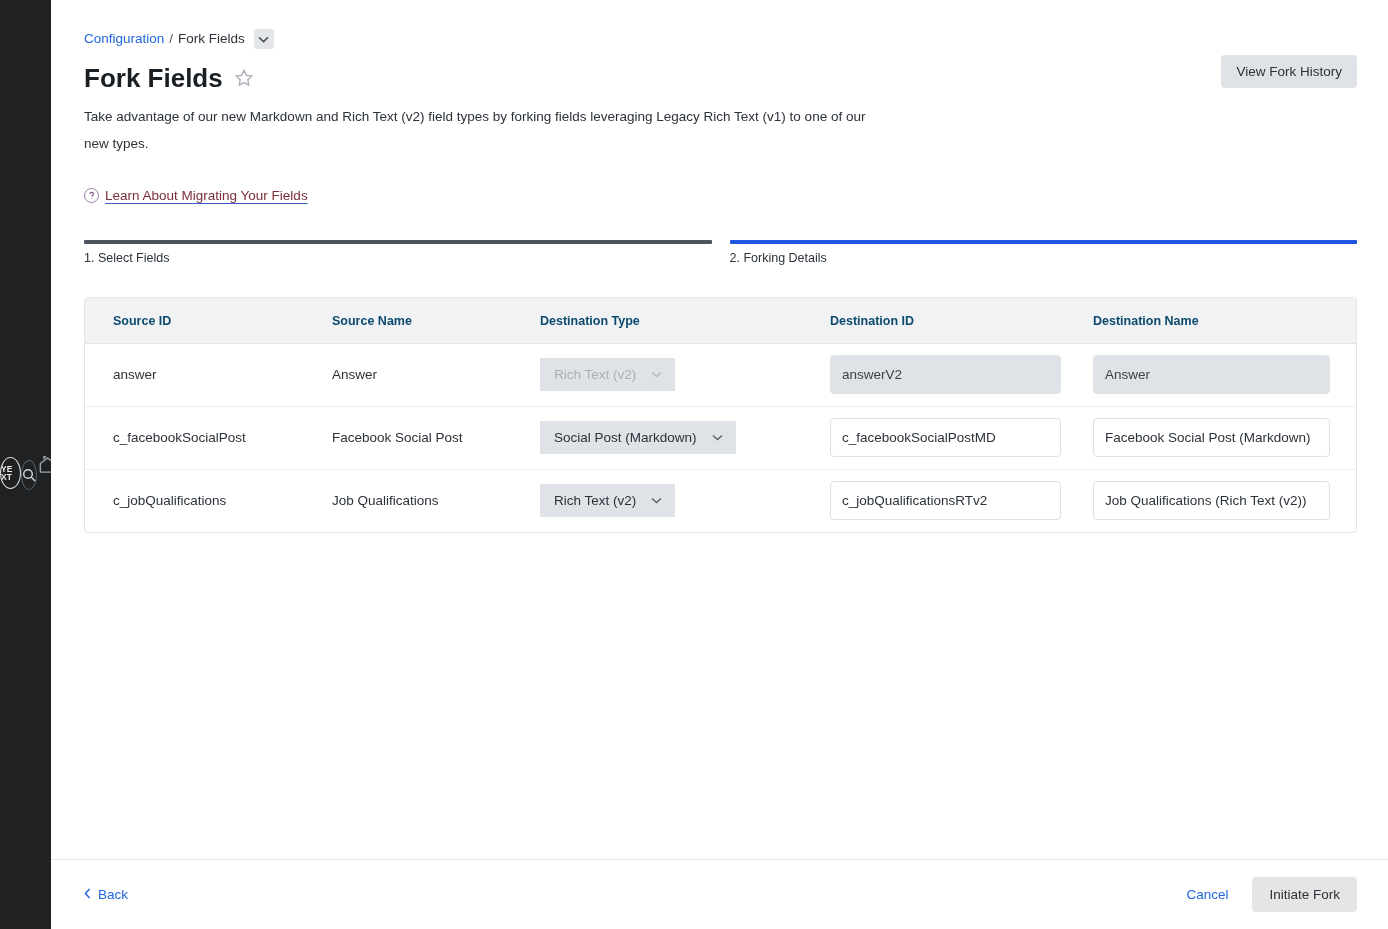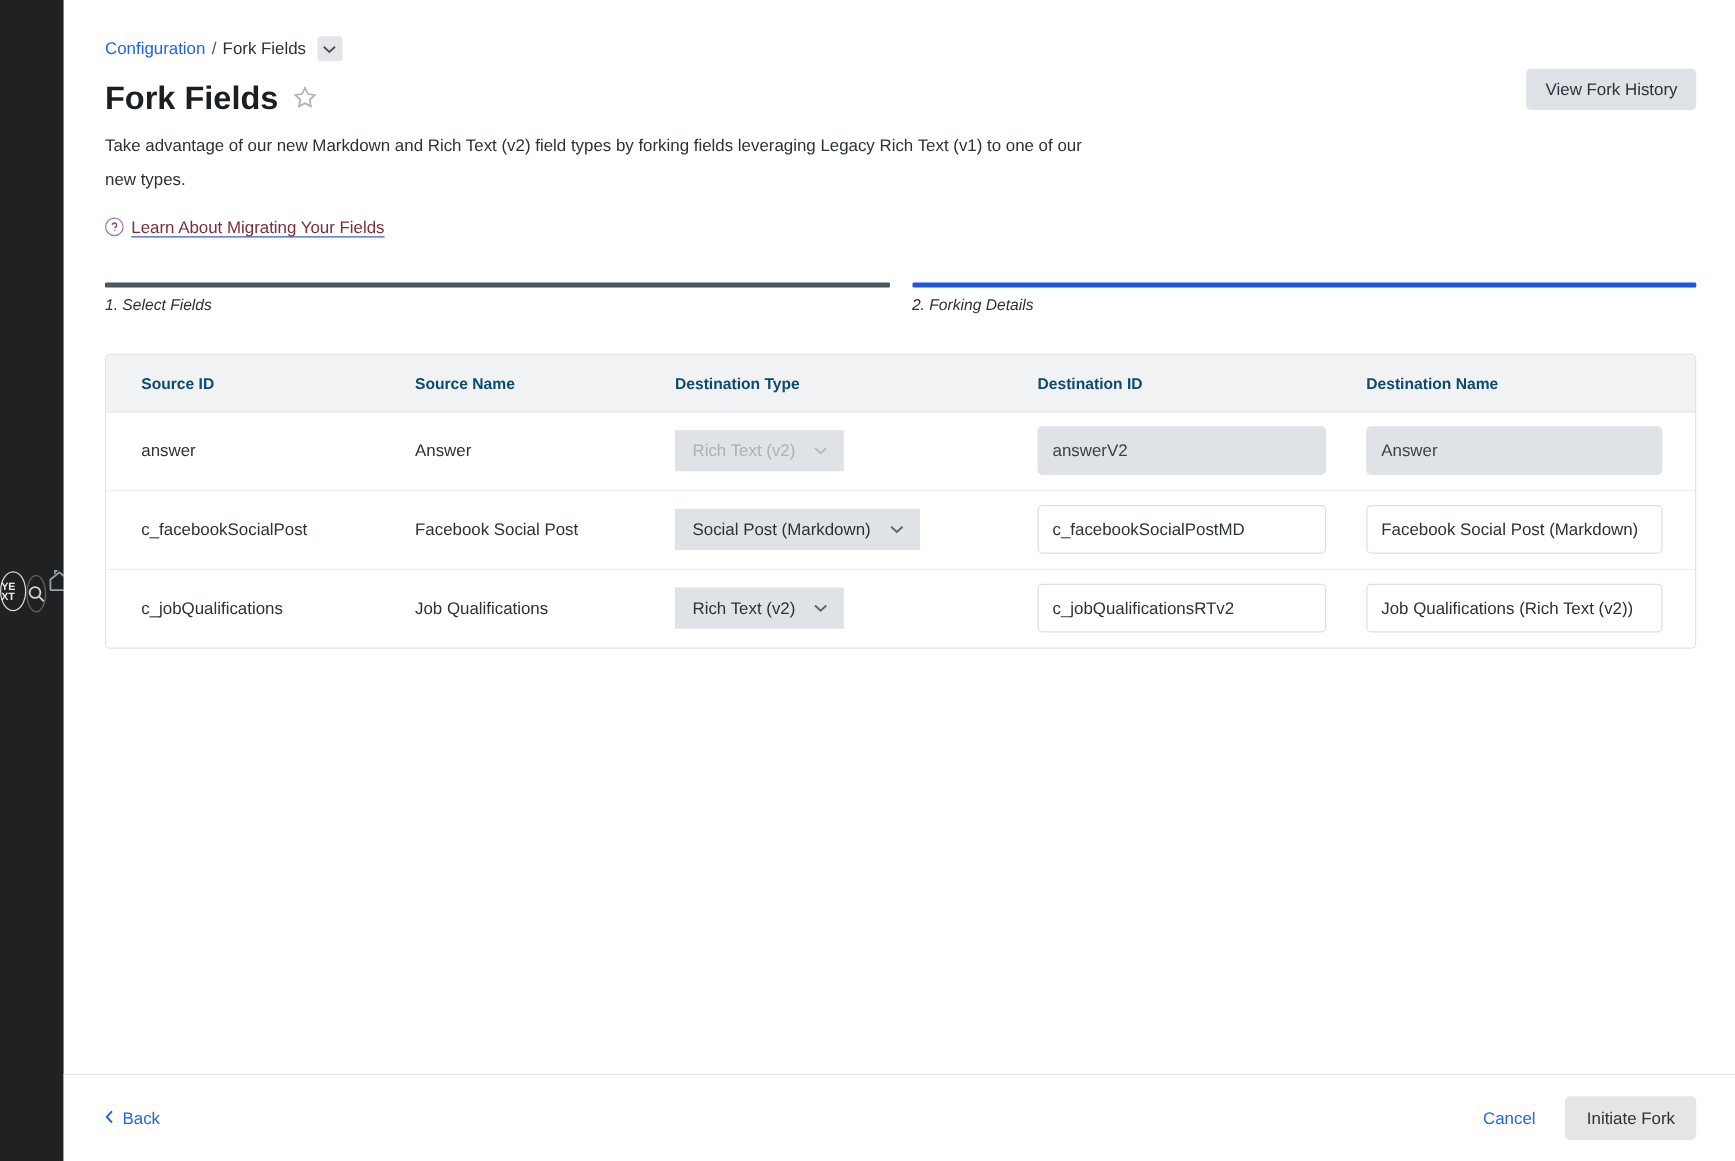--- a/index.html
+++ b/index.html
@@ -84,34 +84,34 @@
   
   .title-row { display: flex; align-items: center; gap: 11px; margin-top: 15px; }
   .page-title { font-size: 26px; font-weight: bold; color: #1a1f24; line-height: 1.1; }
   .star-btn { cursor: pointer; color: #aab1b8; display: flex; align-items: center; }
 
   .lead {
     margin-top: 10px; font-size: 13.5px; line-height: 27px;
     color: #2b3239; max-width: 800px;
   }
 
-  .learn-row { display: flex; gap: 6px; margin-top: 17px; }
+  .learn-row { display: flex; gap: 6px; margin-top: 31px; }
   .learn-badge {
     width: 15px; height: 15px; border-radius: 50%;
     border: 1.2px solid #9b7fa8;
     display: flex; align-items: center; justify-content: center;
     color: #7a4f86; font-size: 9px; font-weight: bold;
   }
   .learn-link {
     font-size: 13.5px; color: #7b2f3a; text-decoration: underline;
     text-decoration-color: #3a5fc0; text-underline-offset: 2.5px; cursor: pointer;
   }
 
   
-  .steps { display: flex; gap: 18px; margin-top: 37px; font-style: italic; }
+  .steps { display: flex; gap: 18px; margin-top: 37px; }
   .step { flex: 1 1 0; }
   .step-bar { height: 4px; border-radius: 1px; background: #4c5560; }
   .step.current .step-bar { background: #1f55e0; }
   .step-label { font-size: 12.5px; color: #2b3239; margin-top: 7px; }
 
   
   .table-wrap {
     margin-top: 32px;
     border: 1px solid #e2e4e7; border-radius: 4px;
     overflow: hidden;

